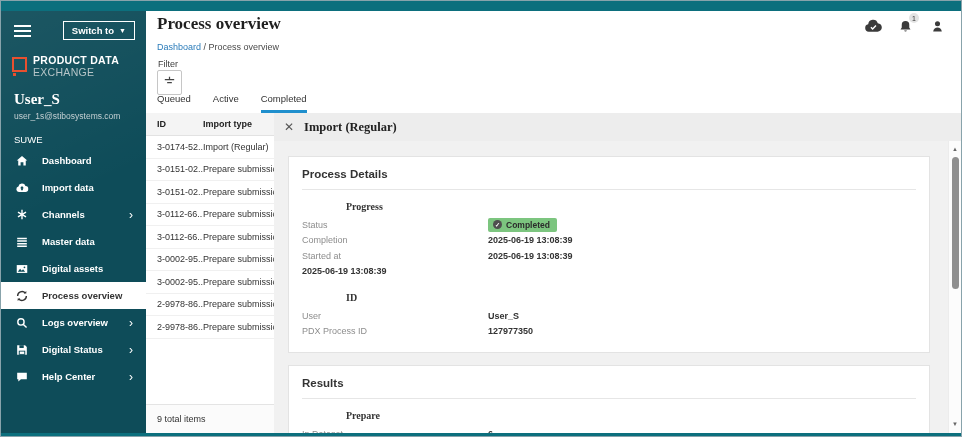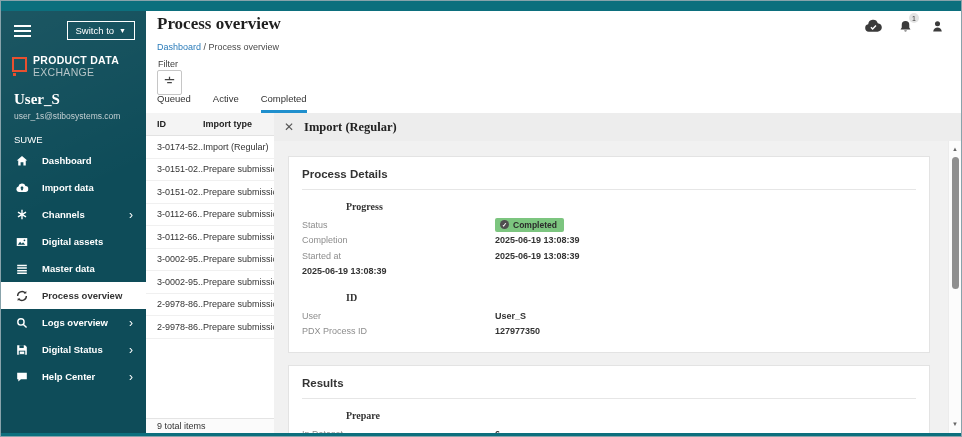--- a/index.html
+++ b/index.html
@@ -9,21 +9,21 @@
   .topstrip { position:absolute; top:0; left:0; right:0; height:10px; background:#0c6f7d; }
   .bottomstrip { position:absolute; bottom:0; left:0; right:0; height:3px; background:#0c6f7d; z-index:9; }
 
   
   .sidebar { position:absolute; top:10px; left:0; bottom:0; width:145px; color:#fff;
     background:linear-gradient(155deg, rgba(255,255,255,0.06) 0%, rgba(255,255,255,0) 45%), #0e4c59; }
   .sb-top { display:flex; justify-content:space-between; align-items:center; padding:10px 11px 0 13px; }
   .hamburger { width:17px; height:12px; display:flex; flex-direction:column; justify-content:space-between; cursor:pointer; }
   .hamburger i { display:block; height:2px; background:#fff; }
   .switch-btn { display:flex; align-items:center; gap:5px; border:1px solid #fff; background:transparent; color:#fff;
-    font-size:9.5px; font-weight:normal; padding:3px 8px; font-family:"Liberation Sans",sans-serif; cursor:pointer; }
+    font-size:9.5px; font-weight:bold; padding:3px 8px; font-family:"Liberation Sans",sans-serif; cursor:pointer; }
   .switch-btn .chev { font-size:7px; line-height:1; }
   .brand { display:flex; align-items:flex-start; margin:15px 0 0 11px; }
   .logo-sq { position:relative; width:15px; height:15px; border:2.5px solid #e8502f; margin-top:2px; }
   .logo-sq::after { content:""; position:absolute; left:-1px; bottom:-6px; width:3px; height:3px; background:#e8502f; }
   .brand-text { margin-left:6px; line-height:1.1; }
   .brand-l1 { font-size:10.5px; font-weight:bold; letter-spacing:.3px; color:#fff; }
   .brand-l2 { font-size:10.5px; letter-spacing:.3px; color:#b6c5c8; }
   .user-name { font-family:"Liberation Serif", serif; font-weight:bold; font-size:15px; margin:13px 0 3px 13px; }
   .user-email { font-size:8.5px; color:#c4d0d3; margin-left:13px; }
   .workspace { font-size:9.5px; margin:13px 0 0 13px; color:#fff; }
@@ -53,34 +53,34 @@
   .tab { font-size:9.5px; color:#333; padding-bottom:6px; cursor:pointer; border-bottom:3px solid transparent; }
   .tab.active { border-bottom-color:#1f8fcd; }
 
   
   .table-area { position:absolute; left:145px; top:112px; width:128px; bottom:3px; background:#fff; }
   .t-head { height:23px; background:#f4f4f4; border-bottom:1px solid #e2e2e2; display:flex; align-items:center;
     font-size:9px; font-weight:bold; color:#222; }
   .t-row { height:22.5px; border-bottom:1px solid #f0f0f0; display:flex; align-items:center; font-size:9px; color:#333; cursor:pointer; }
   .c-id { width:57px; padding-left:11px; flex:none; white-space:nowrap; overflow:hidden; }
   .c-type { flex:1; white-space:nowrap; overflow:hidden; }
-  .t-footer { position:absolute; left:0; right:0; bottom:0; height:15px; background:#fbfbfb; border-top:1px solid #e4e4e4;
+  .t-footer { position:absolute; left:0; right:0; bottom:0; height:29px; background:#fbfbfb; border-top:1px solid #e4e4e4;
     display:flex; align-items:center; padding-left:11px; font-size:9px; color:#333; }
 
   
   .panel { position:absolute; left:273px; top:112px; right:0; bottom:3px; background:#f1f1f1; }
   .panel-head { height:28px; background:#ededed; display:flex; align-items:center; padding-left:10px; gap:10px; }
   .close-x { font-size:12px; color:#555; cursor:pointer; line-height:1; }
   .panel-title { font-family:"Liberation Serif", serif; font-weight:bold; font-size:12.5px; color:#222; }
   .panel-body { position:absolute; top:28px; left:0; right:13px; bottom:0; overflow:hidden; padding:15px 18px 0 14px; }
   .card { background:#fff; border:1px solid #e3e3e3; padding:11px 13px 13px 13px; margin-bottom:12px; }
   .card-heading { font-family:Liberation Sans, sans-serif; font-weight:bold; font-size:11.5px; color:#333; }
   .card-divider { height:1px; background:#e6e6e6; margin:9px 0 11px 0; }
   .group-sub { font-family:"Liberation Serif", serif; font-weight:bold; font-size:10px; color:#333; margin-bottom:5px;margin-left:44px; }
-  .kv { display:flex; align-items:center; height:15.5px; font-size:9px;gap:7px; }
+  .kv { display:flex; align-items:center; height:15.5px; font-size:9px; }
   .kv .k { width:186px; flex:none; color:#8d8d8d; }
   .kv .v { color:#333; font-weight:bold; }
   .group + .group { margin-top:13px; }
   .badge { display:inline-flex; align-items:center; gap:4px; background:#7cc57f; border-radius:2px;
     padding:2px 7px 2px 5px; font-size:8.5px; font-weight:bold; color:#2b2b2b; }
   .badge .bi { width:9px; height:9px; border-radius:50%; background:#4f4f4f; color:#fff; font-size:6px;
     display:flex; align-items:center; justify-content:center; }
 
   
   .vscroll { position:absolute; top:28px; right:0; bottom:0; width:13px; background:#fcfcfc; border-left:1px solid #ececec; }
@@ -141,34 +141,34 @@
             <svg viewBox="0 0 16 16">
               <path d="M7.2 2h1.6v4l3.4-2 .8 1.4-3.4 2 3.4 2-.8 1.4-3.4-2v4H7.2v-4l-3.4 2L3 9.4l3.4-2L3 5.4 3.8 4l3.4 2z" fill="currentColor"></path>
             </svg>
           </span>
         <span>Channels</span>
         <span class="chev">›</span>
       </div>
       <div class="sb-item">
         <span class="sb-ico">
             <svg viewBox="0 0 16 16">
+              <path d="M2.5 3h11v1.8h-11zM2.5 6h11v1.8h-11zM2.5 9h11v1.8h-11zM2.5 12h11v1.6h-11z" fill="currentColor"></path>
+            </svg>
+          </span>
+        <span>Master data</span>
+      </div>
+      <div class="sb-item">
+        <span class="sb-ico">
+            <svg viewBox="0 0 16 16">
               <path d="M2 3.5h12v9H2z" fill="currentColor"></path>
               <path class="cut" d="M3.2 11l2.6-3.2 1.9 2.2 1.5-1.6 2.4 2.6z"></path>
               <circle class="cut" cx="10.8" cy="6" r="1"></circle>
             </svg>
           </span>
         <span>Digital assets</span>
-      </div>
-      <div class="sb-item">
-        <span class="sb-ico">
-            <svg viewBox="0 0 16 16">
-              <path d="M2.5 3h11v1.8h-11zM2.5 6h11v1.8h-11zM2.5 9h11v1.8h-11zM2.5 12h11v1.6h-11z" fill="currentColor"></path>
-            </svg>
-          </span>
-        <span>Master data</span>
       </div>
       <div class="sb-item active">
         <span class="sb-ico">
             <svg viewBox="0 0 16 16">
               <path d="M13 8a5 5 0 0 1-8.7 3.4" stroke="currentColor" stroke-width="1.6" fill="none"></path>
               <path d="M3 8a5 5 0 0 1 8.7-3.4" stroke="currentColor" stroke-width="1.6" fill="none"></path>
               <path d="M12.9 2.3v2.9h-2.9z" fill="currentColor"></path>
               <path d="M3.1 13.7v-2.9h2.9z" fill="currentColor"></path>
             </svg>
           </span>

